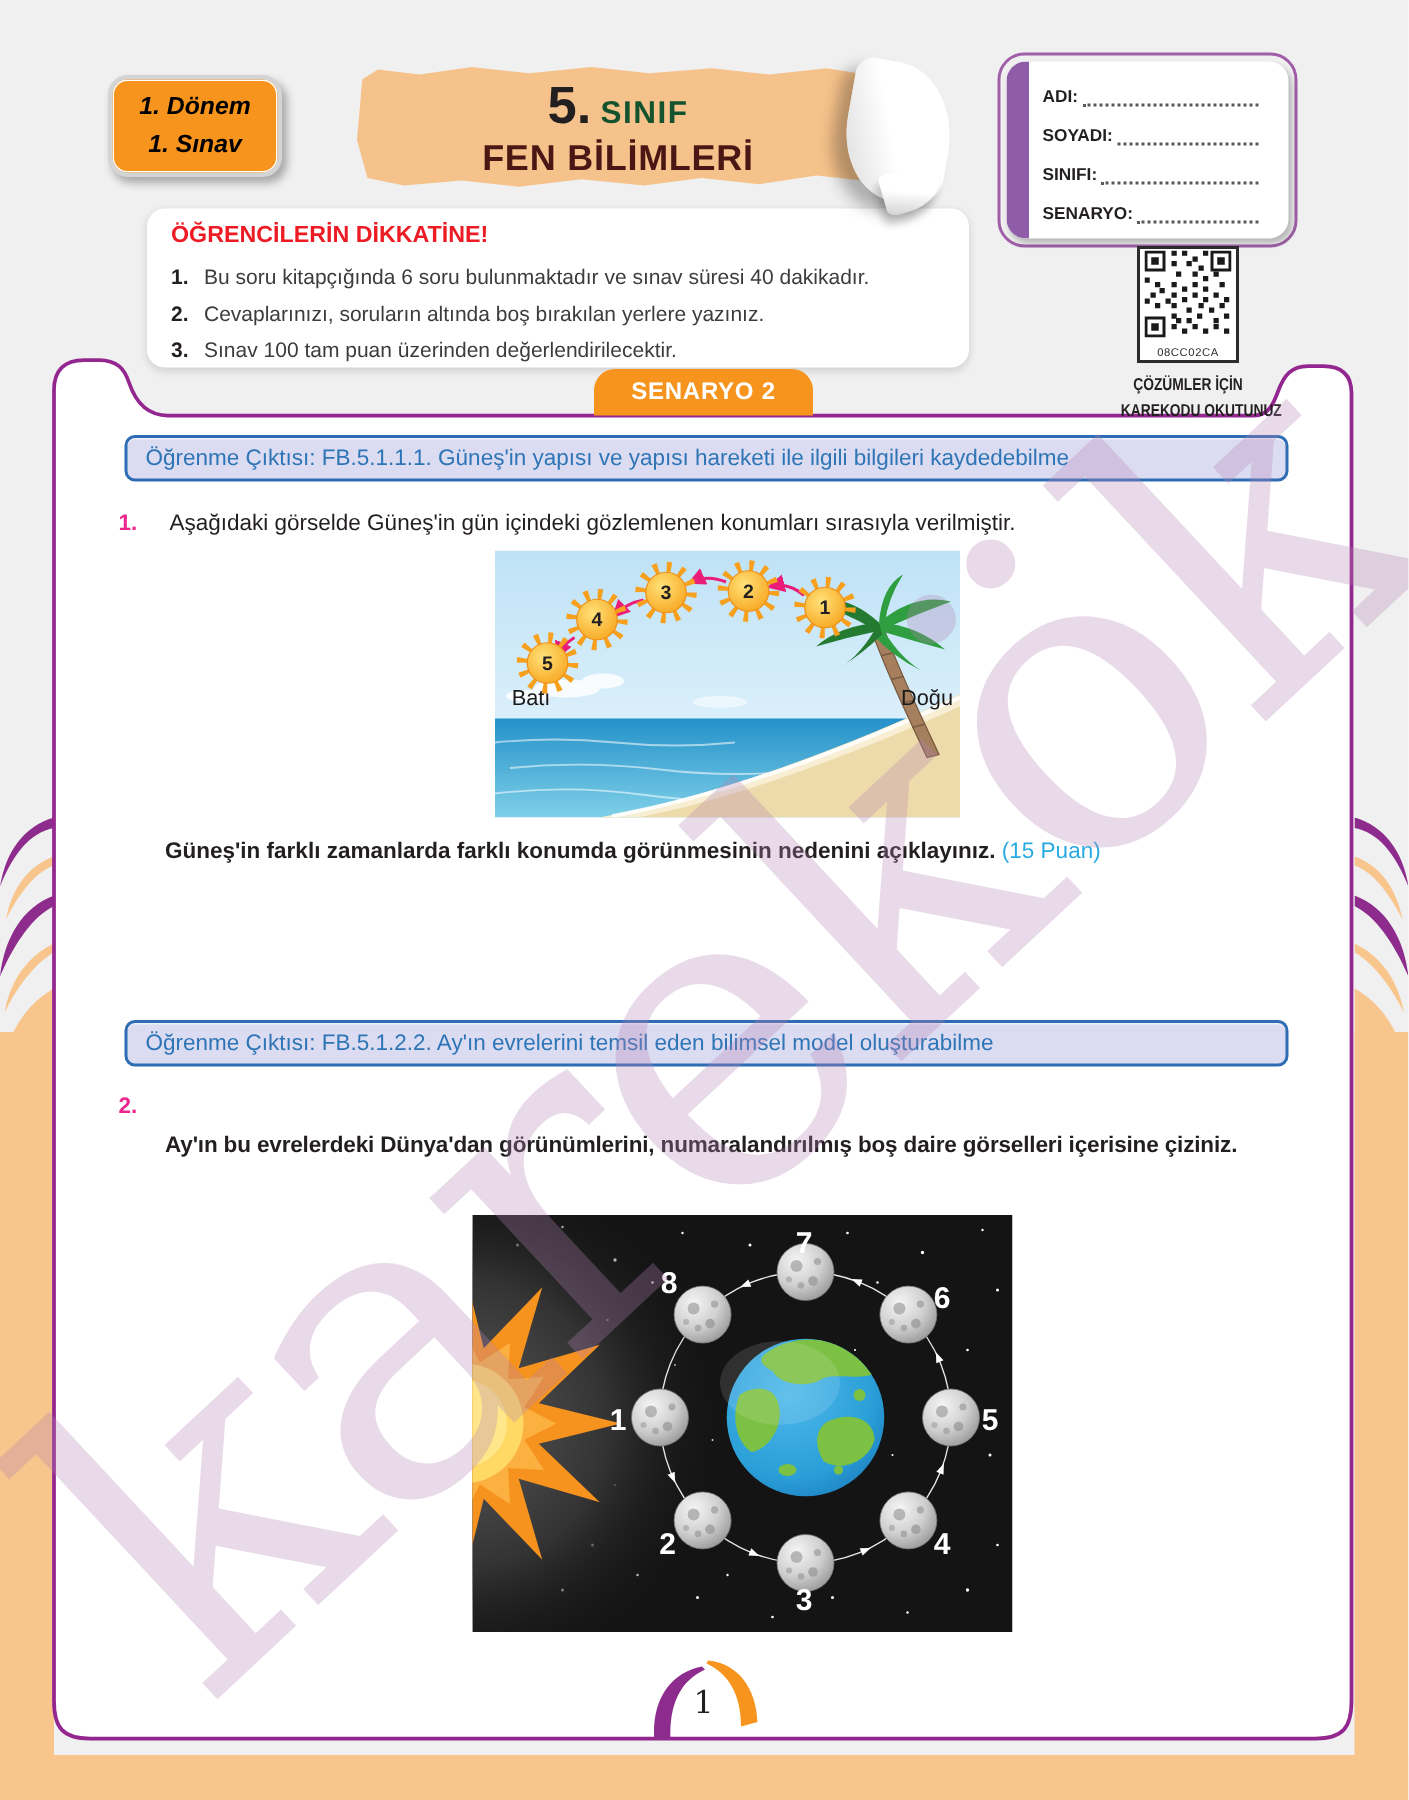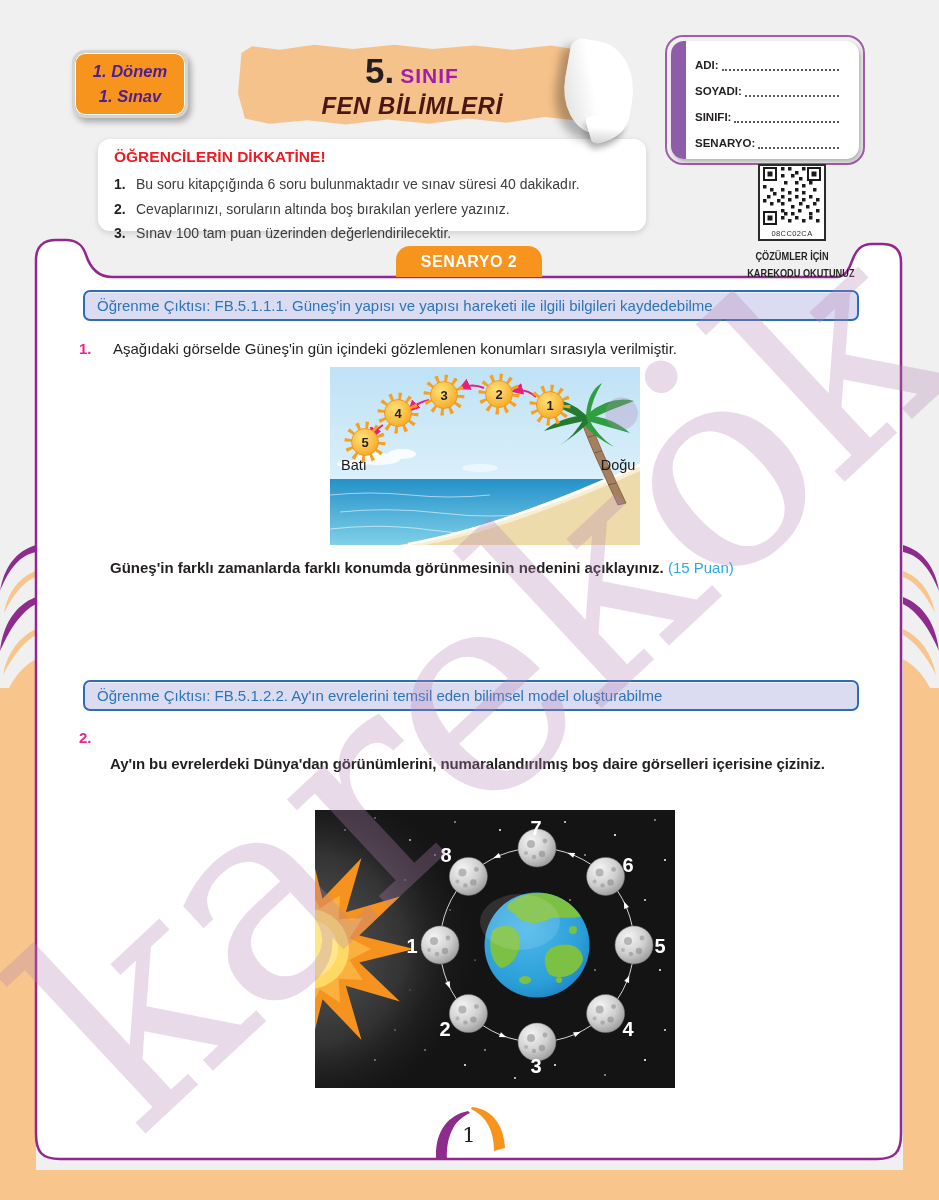--- a/index.html
+++ b/index.html
@@ -12,44 +12,44 @@
   .orange-right{left:903px;top:688px;width:36px;height:512px;background:#f8c58d;}
   .orange-bottom{left:0;top:1170px;width:939px;height:30px;background:#f8c58d;}
   .crescents-left{left:0;top:545px;}
   .crescents-right{left:903px;top:545px;transform:scaleX(-1);}
   #main-frame{left:0;top:0;z-index:1;}
 
   
   .term-badge{left:72px;top:50px;width:110px;height:62px;background:#f7941e;border:3px solid #d4d4d4;
     border-radius:13px;box-shadow:3px 4px 6px rgba(0,0,0,.3), inset 0 0 0 1px #fff;
     display:flex;flex-direction:column;align-items:center;justify-content:center;z-index:2;}
-  .term-badge span{color:#4c1d95;font-weight:bold;font-style:italic;font-size:16.5px;line-height:25px;}
+  .term-badge span{color:#000000;font-weight:bold;font-style:italic;font-size:16.5px;line-height:25px;}
   .title-banner{left:238px;top:43px;width:348px;height:84px;background:#f6c28b;z-index:2;
     display:flex;flex-direction:column;align-items:center;justify-content:center;
     clip-path:polygon(1% 12%,4% 4%,12% 8%,22% 2%,33% 7%,45% 2%,56% 7%,68% 3%,79% 8%,90% 3%,99% 9%,98% 35%,100% 62%,97% 92%,88% 88%,77% 95%,66% 90%,55% 96%,43% 91%,31% 97%,20% 92%,9% 96%,2% 90%,0% 60%);}
   .title-line1{display:flex;align-items:baseline;}
   .title-grade{font-size:35px;font-weight:bold;color:#231f20;}
-  .title-suffix{font-size:21px;font-weight:bold;color:#a21caf;margin-left:6px;letter-spacing:1px;}
-  .title-subject{font-size:24px;font-weight:bold;color:#4b1714;letter-spacing:.5px;margin-top:1px;font-style:italic;}
+  .title-suffix{font-size:21px;font-weight:bold;color:#14532d;margin-left:6px;letter-spacing:1px;}
+  .title-subject{font-size:24px;font-weight:bold;color:#4b1714;letter-spacing:.5px;margin-top:1px;}
   .curl{left:564px;top:42px;width:70px;height:92px;z-index:3;background:linear-gradient(250deg,#ffffff 55%,#d9d9d9);
     border-radius:12px 60% 20px 55%;transform:rotate(10deg);box-shadow:-8px 8px 10px rgba(0,0,0,.28);}
   .curl-tail{left:588px;top:112px;width:40px;height:28px;z-index:3;background:linear-gradient(200deg,#fff 55%,#cfcfcf);
     border-radius:4px 10px 70% 20%;transform:rotate(-16deg);box-shadow:-4px 5px 6px rgba(0,0,0,.22);}
 
   .info-outer{left:665px;top:35px;width:188px;height:118px;border:2px solid #a05fa8;border-radius:18px;
     padding:4px;z-index:2;}
   .info-card{position:relative;width:100%;height:100%;background:#fff;border-radius:13px;
     box-shadow:2px 3px 4px rgba(0,0,0,.25);overflow:hidden;}
   .info-band{position:absolute;left:0;top:0;bottom:0;width:15px;background:#8e5ca8;}
   .info-rows{position:absolute;left:24px;right:20px;top:9px;font-weight:bold;}
   .info-row{display:flex;align-items:flex-end;height:21px;margin-bottom:5px;}
   .info-row b{font-size:11.5px;}
   .dotline{flex:1;border-bottom:2px dotted #58595b;height:13px;margin-left:3px;}
 
-  .notice-box{left:98px;top:139px;width:548px;height:92px;background:#fff;border-radius:12px;
+  .notice-box{left:98px;top:139px;width:548px;height:106px;background:#fff;border-radius:12px;
     box-shadow:0 2px 6px rgba(0,0,0,.14);padding:9px 16px;box-sizing:border-box;z-index:2;}
   .notice-title{color:#ed1c24;font-weight:bold;font-size:15.5px;margin-bottom:6px;}
   .notice-item{display:flex;font-size:14px;color:#3c3c3c;line-height:24.5px;}
   .notice-item b{width:22px;color:#231f20;}
 
   .qr-wrap{left:736px;top:164px;width:112px;text-align:center;z-index:2;}
   .qr-frame{margin:0 auto;width:62px;border:2px solid #2b2b2b;background:#fff;padding:1px 1px 0 1px;}
   .qr-code-text{font-size:7.5px;letter-spacing:.4px;color:#2b2b2b;line-height:9px;padding-bottom:1px;}
   .qr-caption{margin-top:7px;font-weight:bold;font-size:11.5px;line-height:16.5px;color:#231f20;
     transform:scaleX(.8);transform-origin:center;white-space:nowrap;}

